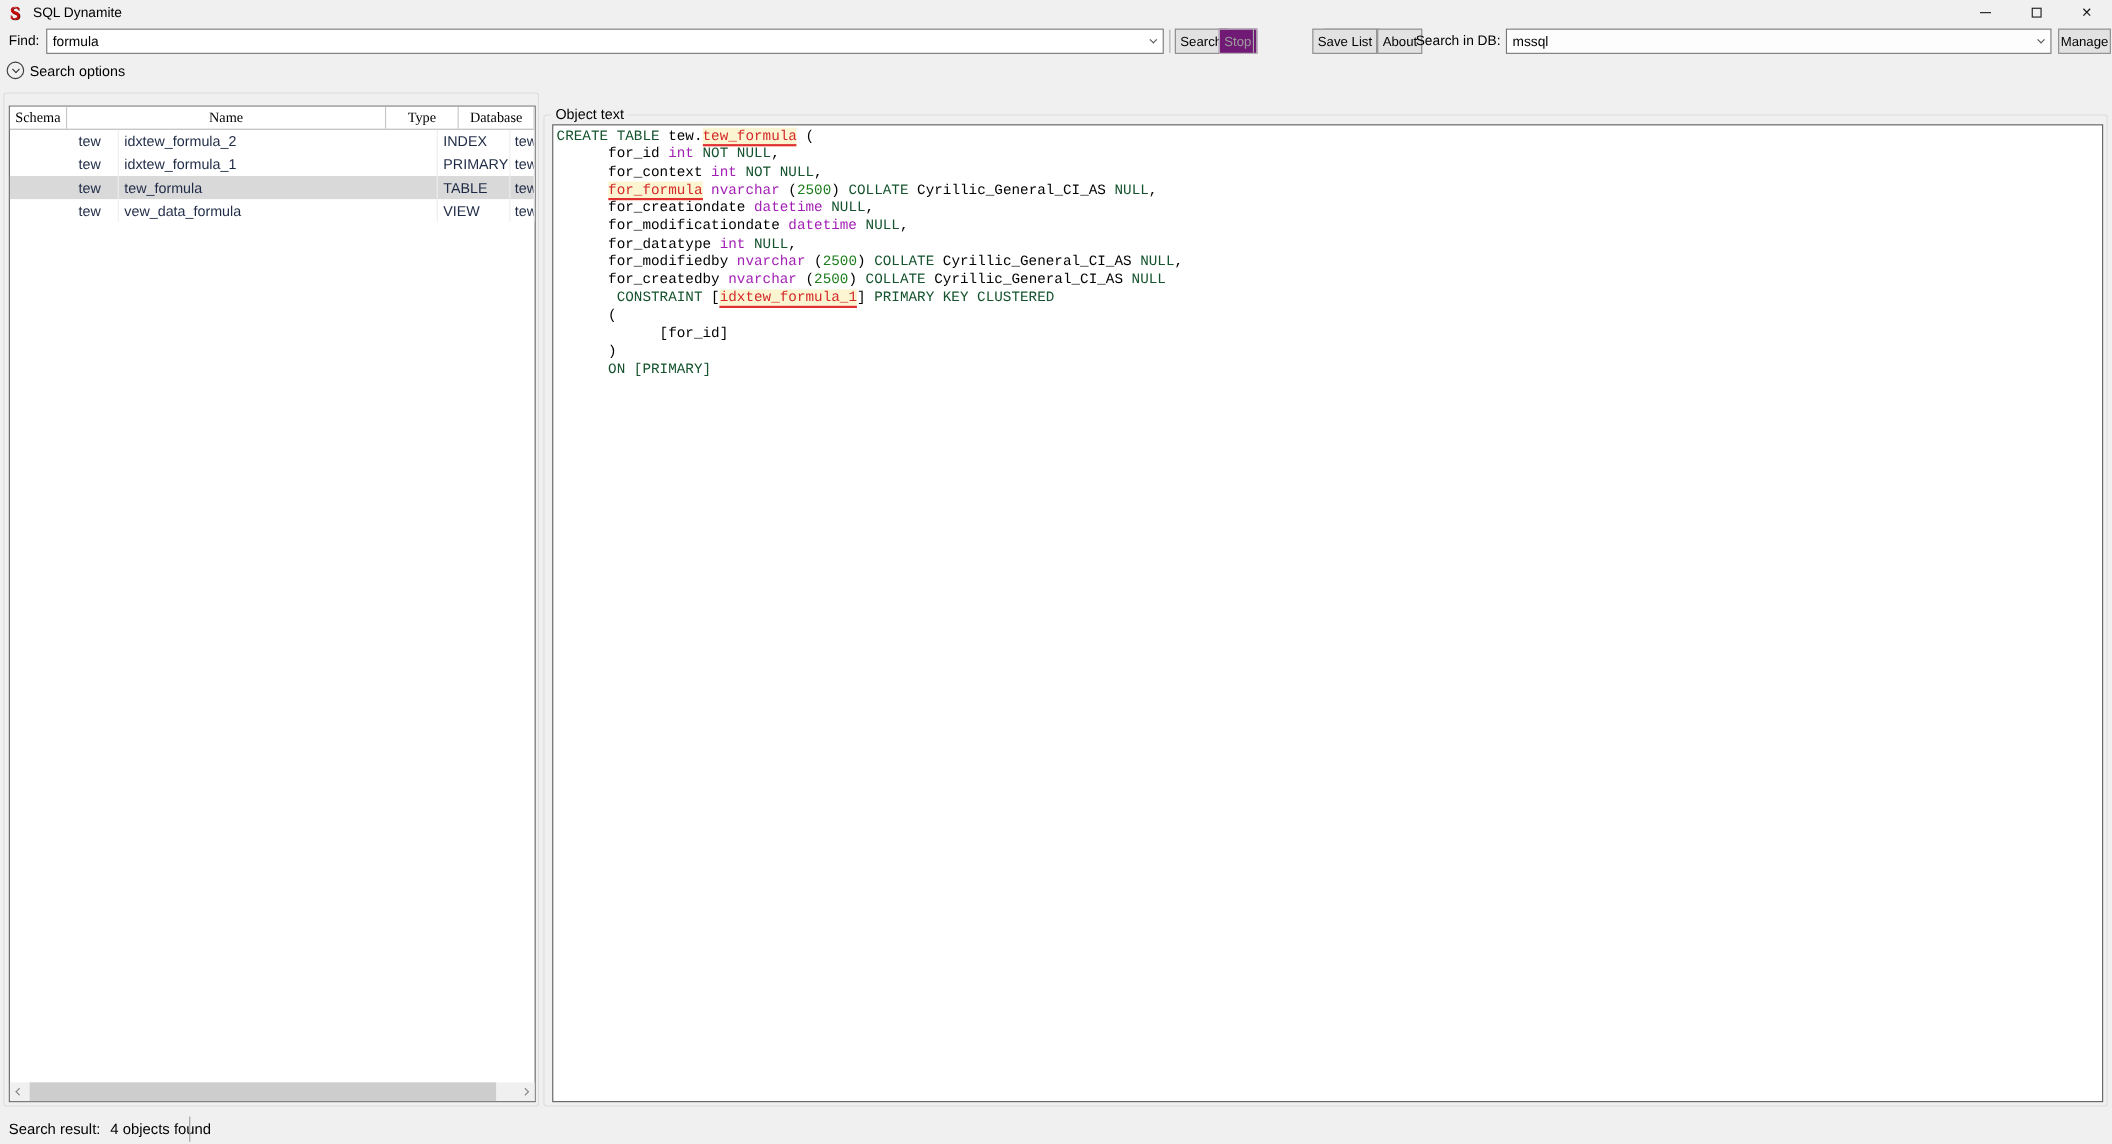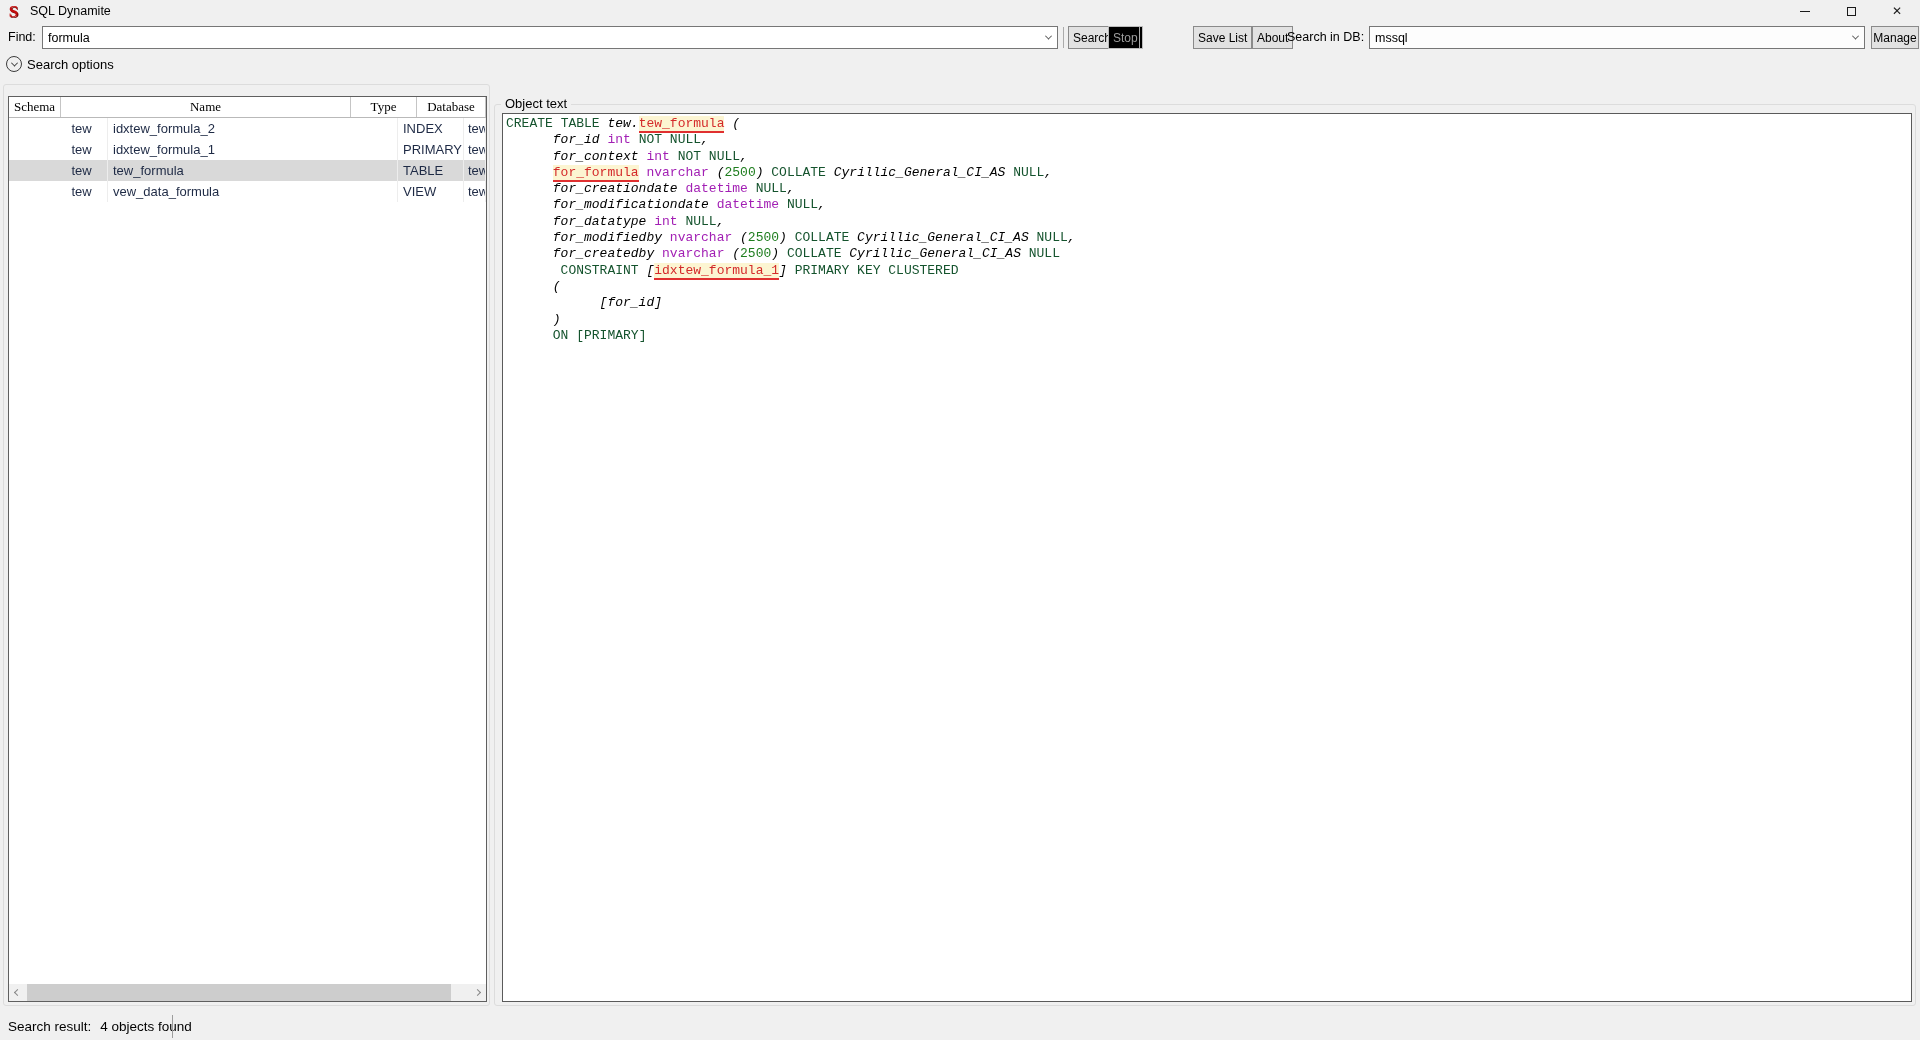--- a/index.html
+++ b/index.html
@@ -32,21 +32,21 @@
   .combo { background:#fff; border:1px solid #767676; display:flex; align-items:center; }
   .combo .combo-text { flex:1; padding-left:5px; font-size:12.5px; white-space:nowrap; overflow:hidden; }
   .combo .combo-arrow { width:18px; display:flex; align-items:center; justify-content:center; align-self:stretch; }
   .find-combo { position:absolute; left:42px; top:4px; width:1016px; height:23px; }
   .chev { display:inline-block; width:5px; height:5px; border-right:1.3px solid #555; border-bottom:1.3px solid #555;
           transform:rotate(45deg) translate(-1px,-1px); }
   .tool-sep { position:absolute; top:5px; width:1px; height:21px; background:#ababab; }
   .btn { position:absolute; top:4px; height:23px; background:#e2e2e2; border:1px solid #8a8a8a;
          font-size:12px; padding:0 4px; display:flex; align-items:center; justify-content:center;
          color:#000; cursor:default; white-space:nowrap; }
-  .btn.disabled { color:#9d9d9d; border-color:#bcbcbc; background:#000000; }
+  .btn.disabled { color:#9d9d9d; border-color:#bcbcbc; background:#701a75; }
   .searchdb-label { position:absolute; left:1287px; top:8px; font-size:12.5px; }
   .db-combo { position:absolute; left:1369px; top:4px; width:496px; height:23px; background:#fdfdfd; }
 
   
   .expander { position:absolute; left:6px; top:56px; width:16px; height:16px; border:1px solid #3c3c3c;
               border-radius:50%; display:flex; align-items:center; justify-content:center; background:#f0f0f0; }
   .expander .chev { width:5px; height:5px; border-color:#3c3c3c; transform:rotate(45deg) translate(-1px,-1px); }
   .options-label { position:absolute; left:27px; top:57px; font-size:13px; }
 
   
@@ -85,21 +85,21 @@
                 border-top:1.4px solid #868686; transform:rotate(45deg); }
   .hs-track { flex:1; position:relative; }
   .hs-thumb { position:absolute; left:1px; top:0; bottom:0; width:424px; background:#cdcdcd; }
 
   
   .code-box { position:absolute; left:502px; top:113px; width:1410px; height:889px;
               background:#fff; border:1px solid #5a5a5a; overflow:hidden;
               padding:2px 0 0 3px; }
   .code-line { font-family:"Liberation Mono","DejaVu Sans Mono",monospace;
                font-size:13px; line-height:16.3px; white-space:pre; }
-  .tok-p { color:#000000;font-style:italic; }
+  .tok-p { color:#000000; }
   .tok-k { color:#14532d; }
   .tok-t { color:#A21FB4; }
   .tok-n { color:#1E7D1E; }
   .tok-m { color:#D42A2A; background:#FCF5D2; border-bottom:2px solid #E03030; }
 
   
   .statusbar { position:absolute; left:0; top:1013px; width:1872px; height:27px;
                background:#f0f0f0; display:flex; align-items:center; }
   .status-text { margin-left:8px; font-size:13.5px; }
   .status-value { margin-left:9px; font-size:13.5px; }

